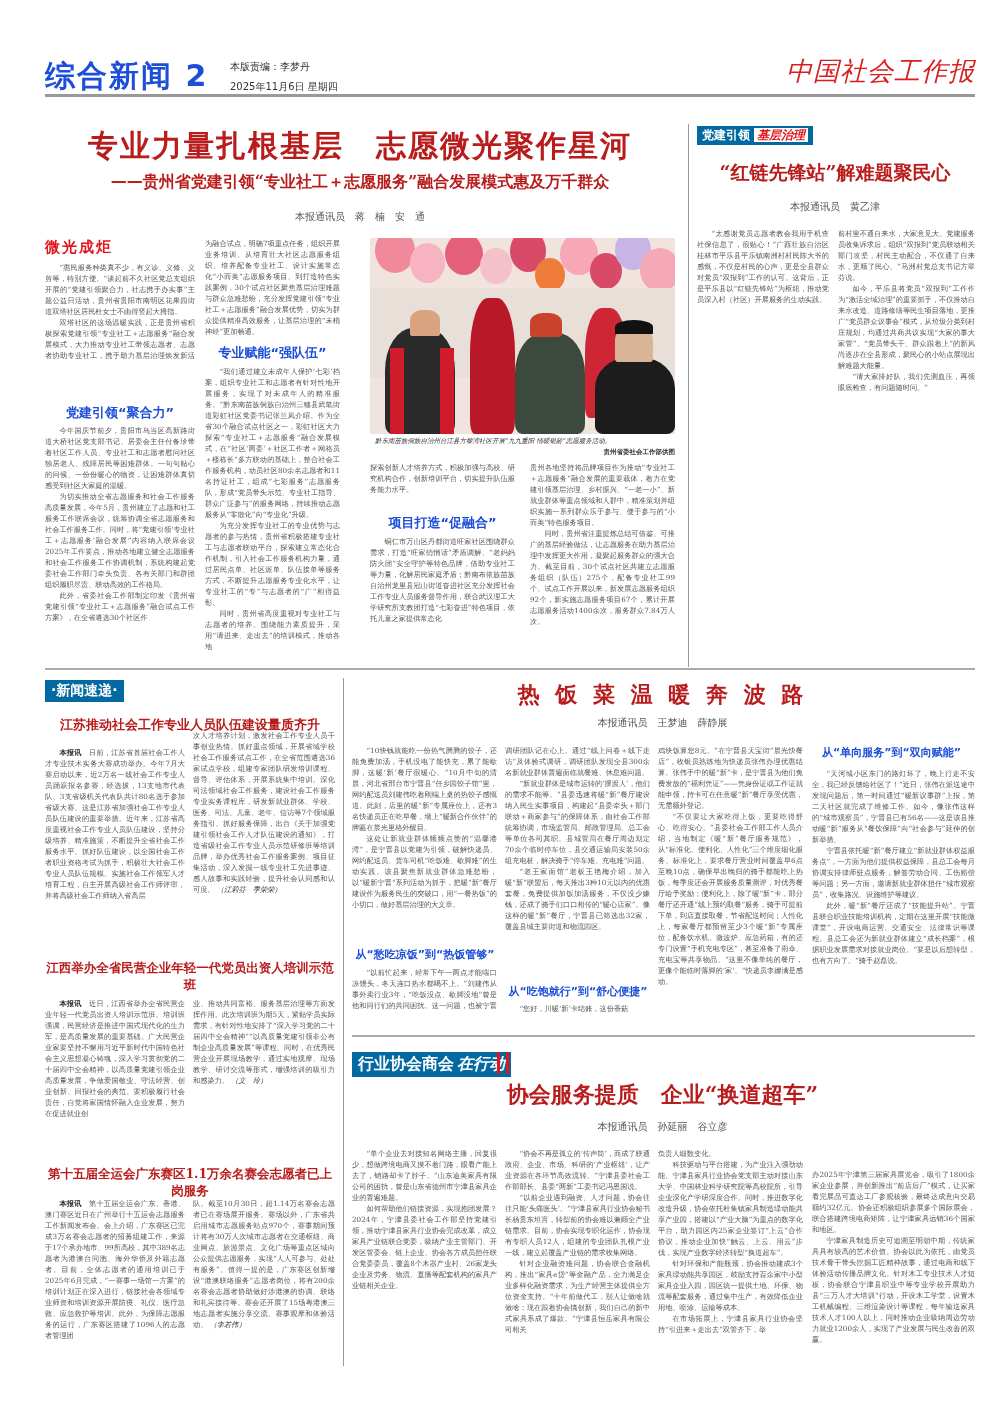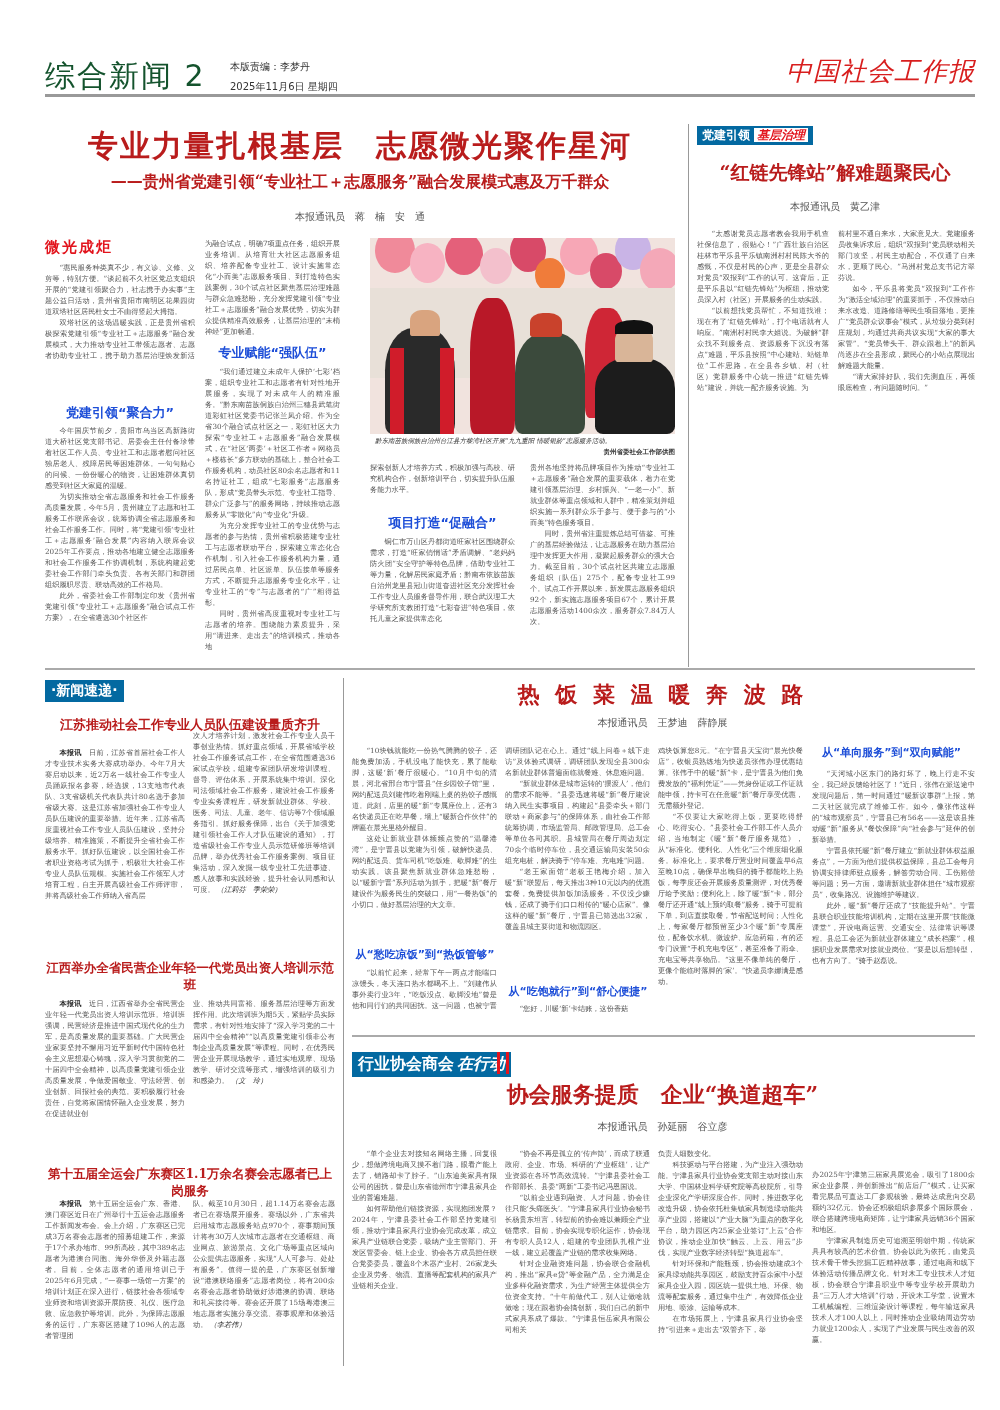--- a/index.html
+++ b/index.html
@@ -1,20 +1,20 @@
 <!DOCTYPE html>
 <html><head>
 <meta charset="utf-8">
 <style>
   * { box-sizing: border-box; margin: 0; padding: 0; }
   html, body { width: 1000px; height: 1410px; background: #fff; overflow: hidden; }
   body { font-family: "DejaVu Serif", serif; color: #333; position: relative; }
 
   .masthead { position: absolute; left: 45px; top: 52px; width: 930px; height: 54px; }
-  .masthead .section-name { position: absolute; left: 0; top: 4px; font-family: "DejaVu Sans", sans-serif; font-size: 30px; color: #14532d; letter-spacing: 2px; }
+  .masthead .section-name { position: absolute; left: 0; top: 4px; font-family: "DejaVu Sans", sans-serif; font-size: 30px; color: #1d4ed8; letter-spacing: 2px; font-weight: bold; }
   .masthead .editor { position: absolute; left: 185px; top: 8px; font-family: "DejaVu Sans", sans-serif; font-size: 10px; color: #333; }
   .masthead .date { position: absolute; left: 185px; top: 28px; font-family: "DejaVu Sans", sans-serif; font-size: 10px; color: #333; }
   .masthead .logo { position: absolute; right: 0; top: 2px; font-family: "DejaVu Serif", serif; font-size: 26px; color: #d81e1e; font-style: italic; letter-spacing: 1px; }
   .rule-top { position: absolute; left: 45px; top: 94px; width: 930px; height: 3px; background: #999; }
 
   .vline { position: absolute; width: 1px; background: #999; }
   .hline { position: absolute; height: 2px; background: #aaa; }
 
   .headline { position: absolute; text-align: center; color: #b91c1c; font-weight: bold; }
   .byline { position: absolute; text-align: center; font-size: 10px; color: #555; }
@@ -112,21 +112,20 @@
 </div>
 
 <div class="vline" style="left:688px; top:124px; height:543px;"></div>
 <div class="red-tag" style="left:697px; top:126px; font-size:12px;">
   <span>党建引领</span><span class="alt">基层治理</span>
 </div>
 <div class="headline" style="left:695px; top:160px; width:280px; font-size:19px;">“红链先锋站”解难题聚民心</div>
 <div class="byline" style="left:695px; top:200px; width:280px;">本报通讯员　黄乙津</div>
 <div class="text-col" style="left:697px; top:228px; width:132px; height:440px;">
   <p>“太感谢党员志愿者教会我用手机查社保信息了，很贴心！”广西壮族自治区桂林市平乐县平乐镇南洲村村民陈大爷的感慨，不仅是村民的心声，更是全县群众对党员“双报到”工作的认可。这背后，正是平乐县以“红链先锋站”为枢纽，推动党员深入村（社区）开展服务的生动实践。</p>
-  <p>“以前想找党员帮忙，不知道找谁；现在有了‘红链先锋站’，打个电话就有人响应。”南洲村村民李大姐说。为破解“群众找不到服务点、资源服务下沉没有落点”难题，平乐县按照“中心建站、站链单位”工作思路，在全县各乡镇、村（社区）党群服务中心统一推进“红链先锋站”建设，并统一配齐服务设施。为</p>
 </div>
 <div class="text-col" style="left:838px; top:228px; width:137px; height:440px;">
   <p style="text-indent:0">前村里不通自来水，大家意见大。党建服务员收集诉求后，组织“双报到”党员联动相关部门攻坚，村民主动配合，不仅通了自来水，更顺了民心。”马洲村党总支书记方翠芬说。</p>
   <p>如今，平乐县将党员“双报到”工作作为“激活全域治理”的重要抓手，不仅推动自来水改造、道路修缮等民生项目落地，更推广“党员群众议事会”模式，从垃圾分类到村庄规划，均通过共商共议实现“大家的事大家管”。“党员带头干、群众跟着上”的新风尚逐步在全县形成，聚民心的小站点展现出解难题大能量。</p>
   <p>“请大家排好队，我们先测血压，再领眼底检查，有问题随时问。”</p>
 </div>
 
 <div class="hline" style="left:45px; top:668px; width:930px;"></div>
 
 <div class="red-tag" style="left:45px; top:680px; font-size:14px; padding:2px 6px;">·新闻速递·</div>

